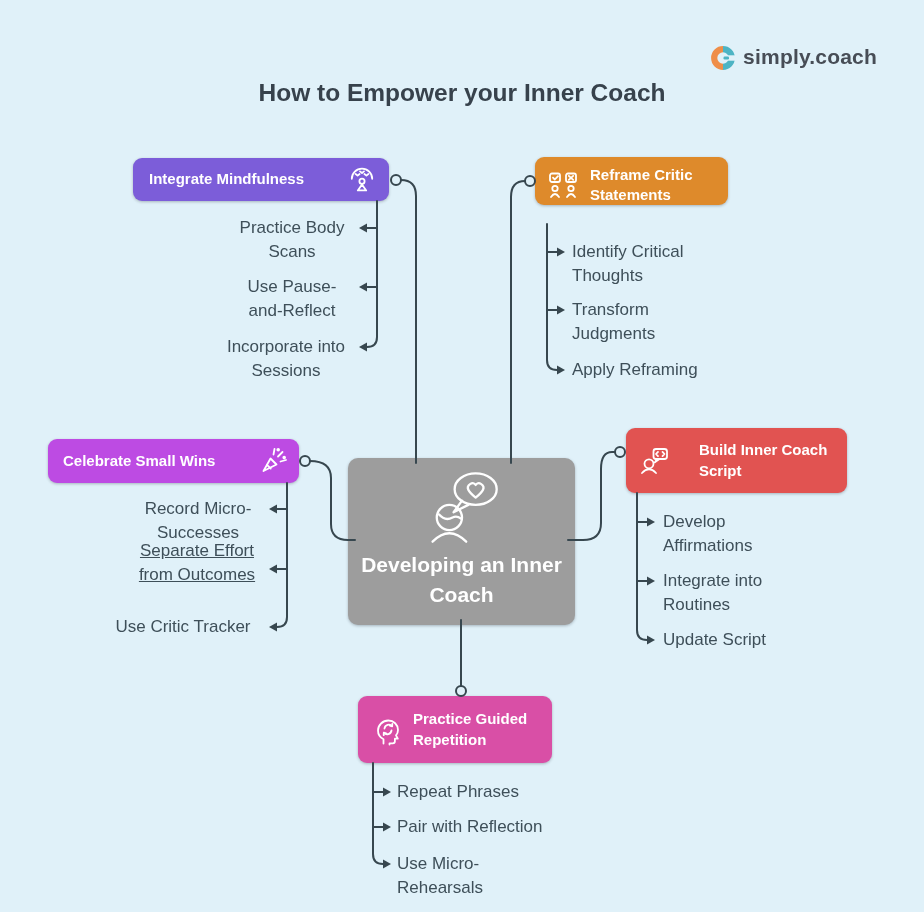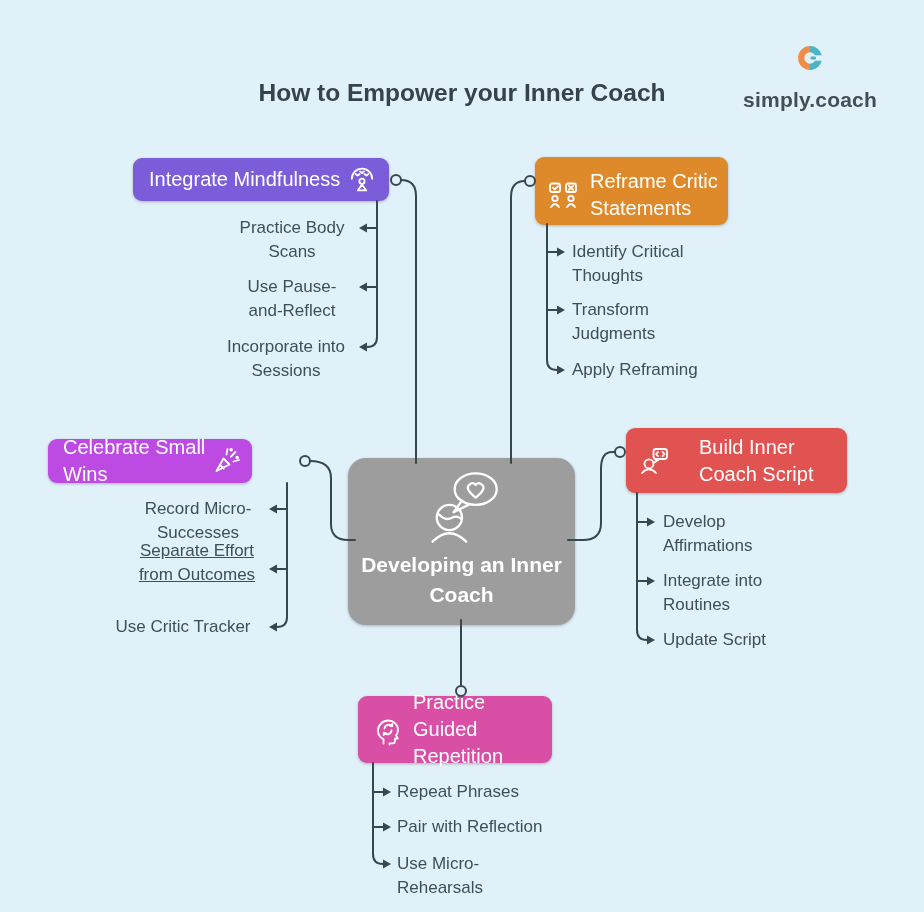--- a/index.html
+++ b/index.html
@@ -3,45 +3,45 @@
 <meta charset="utf-8">
 <style>
   html,body{margin:0;padding:0;}
   #canvas{
     position:relative; width:924px; height:912px;
     background:#e0f1f9; overflow:hidden;
     font-family:"Liberation Sans", sans-serif;
     color:#3e4f59;
   }
   
-  .logo{position:absolute; top:45px; right:47px; display:flex; align-items:center; gap:17px;flex-direction:column;}
+  .logo{position:absolute; top:45px; right:47px; display:flex; gap:7px;}
   .logo-text{font-size:21px; font-weight:600; color:#474d56; letter-spacing:.2px;}
   .title{
     position:absolute; top:79px; left:0; width:924px; text-align:center;
     font-size:24.5px; font-weight:bold; color:#37424c;
   }
   
   .node{
     position:absolute; border-radius:9px; color:#fff;
     display:flex; align-items:center;
     box-shadow:0 1px 3px rgba(20,30,40,.28);
     box-sizing:border-box;
   }
-  .node .label{font-size:20px; font-weight:400; line-height:1.35;}
+  .node .label{font-size:15px; font-weight:700; line-height:1.35;}
   .node svg{flex:none;}
   #node-mindfulness{left:133px; top:158px; width:256px; height:43px; background:#7c5dd9; padding:0 12px 0 16px;}
   #node-mindfulness .label{flex:1;}
-  #node-reframe{left:535px; top:157px; width:193px; height:68px; background:#de8a2b; padding:8px 8px 0 12px; gap:9px;}
-  #node-celebrate{left:48px; top:439px; width:204px; height:44px; background:#bd4be3; padding:0 10px 0 15px;}
+  #node-reframe{left:535px; top:157px; width:193px; height:48px; background:#de8a2b; padding:8px 8px 0 12px; gap:9px;}
+  #node-celebrate{left:48px; top:439px; width:251px; height:44px; background:#bd4be3; padding:0 10px 0 15px;}
   #node-celebrate .label{flex:1;}
   #node-build{left:626px; top:428px; width:221px; height:65px; background:#e15351; padding:0 8px 0 12px; gap:27px;}
   #node-practice{left:358px; top:696px; width:194px; height:67px; background:#d94fa6; padding:0 8px 0 12px; gap:9px;}
   #node-center{
     left:348px; top:458px; width:227px; height:167px; background:#9d9d9d;
-    border-radius:18px; flex-direction:column; justify-content:flex-start;
+    border-radius:10px; flex-direction:column; justify-content:flex-start;
     padding-top:8px;
   }
   #node-center .label{font-size:21px; font-weight:bold; text-align:center; line-height:30px; margin-top:2px;}
   
   .sub{position:absolute; font-size:17px; line-height:24px; color:#3e4f59;}
   .sub.r{text-align:center;}
   
   #wires{position:absolute; left:0; top:0; z-index:5; pointer-events:none;}
   .wire{stroke:#37474f; stroke-width:2; fill:none; stroke-linecap:round; stroke-linejoin:round;}
   .ring{stroke:#37474f; stroke-width:2; fill:#e0f1f9;}

